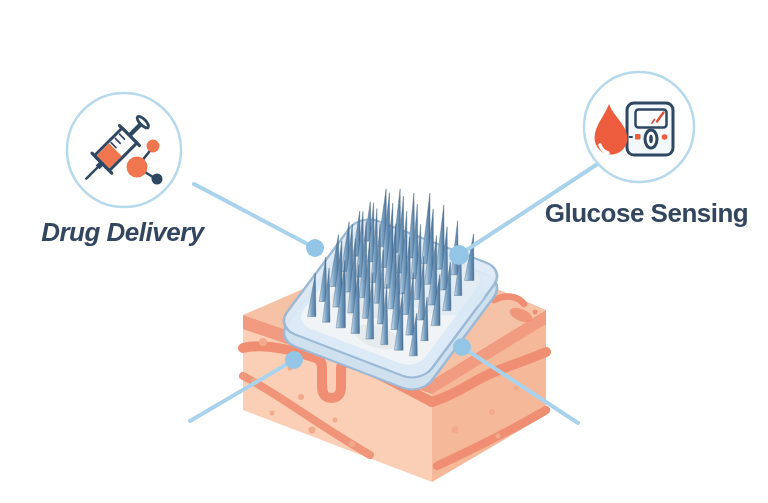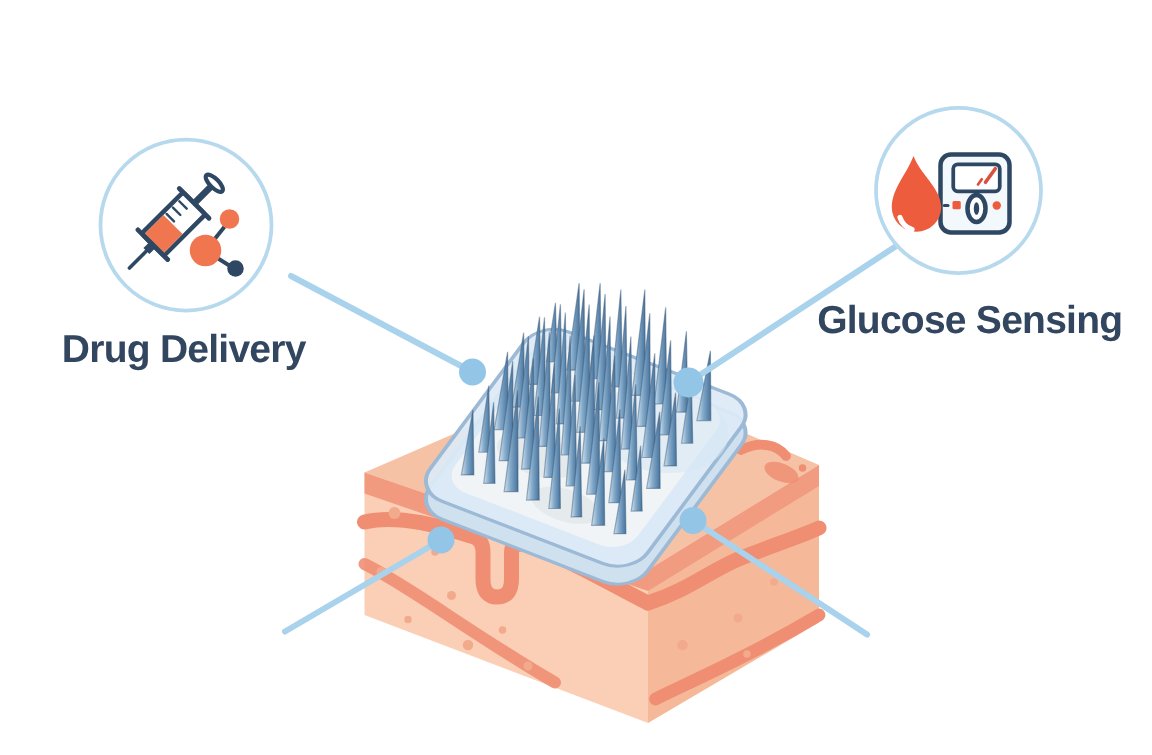--- a/index.html
+++ b/index.html
@@ -6,21 +6,21 @@
   .stage{
     position:relative;width:768px;height:503px;background:var(--figure-bg,#fff);
     overflow:hidden;font-family:"Liberation Sans",sans-serif;
   }
   .stage svg{position:absolute;left:0;top:0;}
   .callout-label{
     position:absolute;text-align:center;font-weight:700;font-size:26px;
     letter-spacing:-0.5px;color:var(--label-text,#33465f);line-height:1.1;
     user-select:none;
   }
-  .callout-label.drug{left:30px;top:218px;width:185px;}
+  .callout-label.drug{left:30px;top:218px;width:185px;font-style:italic;}
   .callout-label.glucose{left:544px;top:199px;width:205px;}
 </style>
 </head>
 <body>
 
 <div class="stage">
 
   <svg width="768" height="503" viewBox="0 0 768 503">
     <defs>
       <linearGradient id="needleGrad" x1="0" y1="0" x2="1" y2="0">

